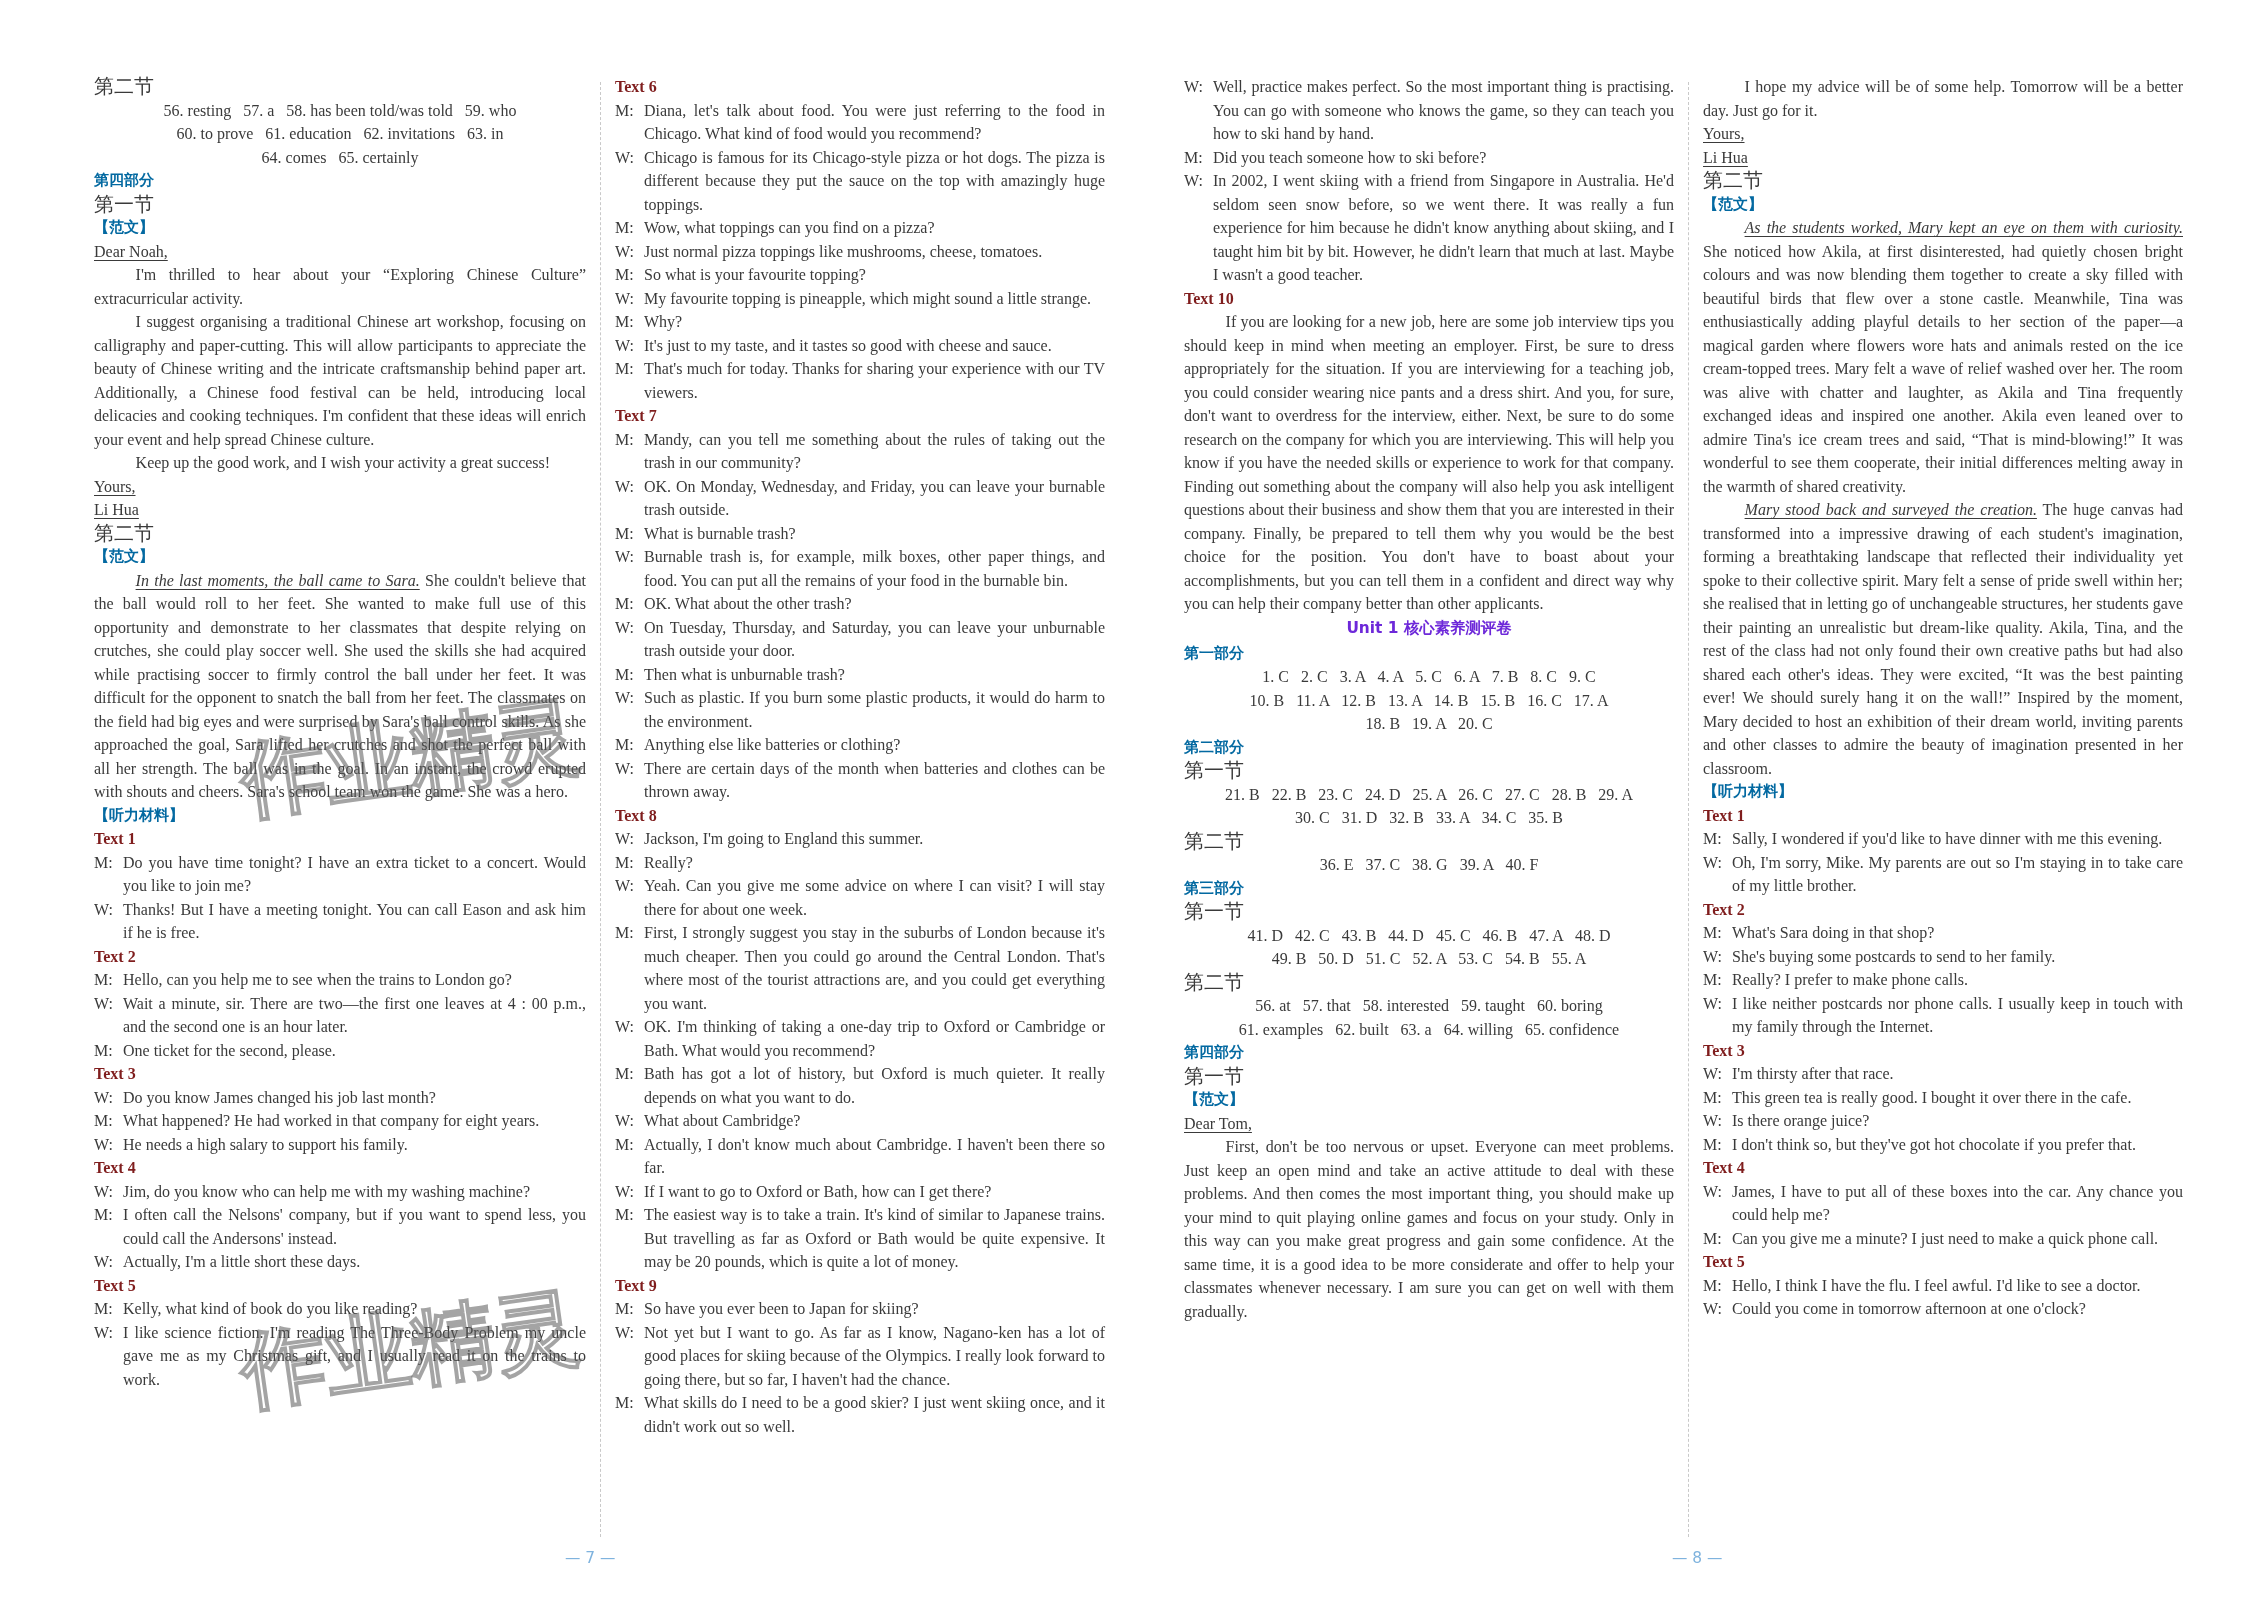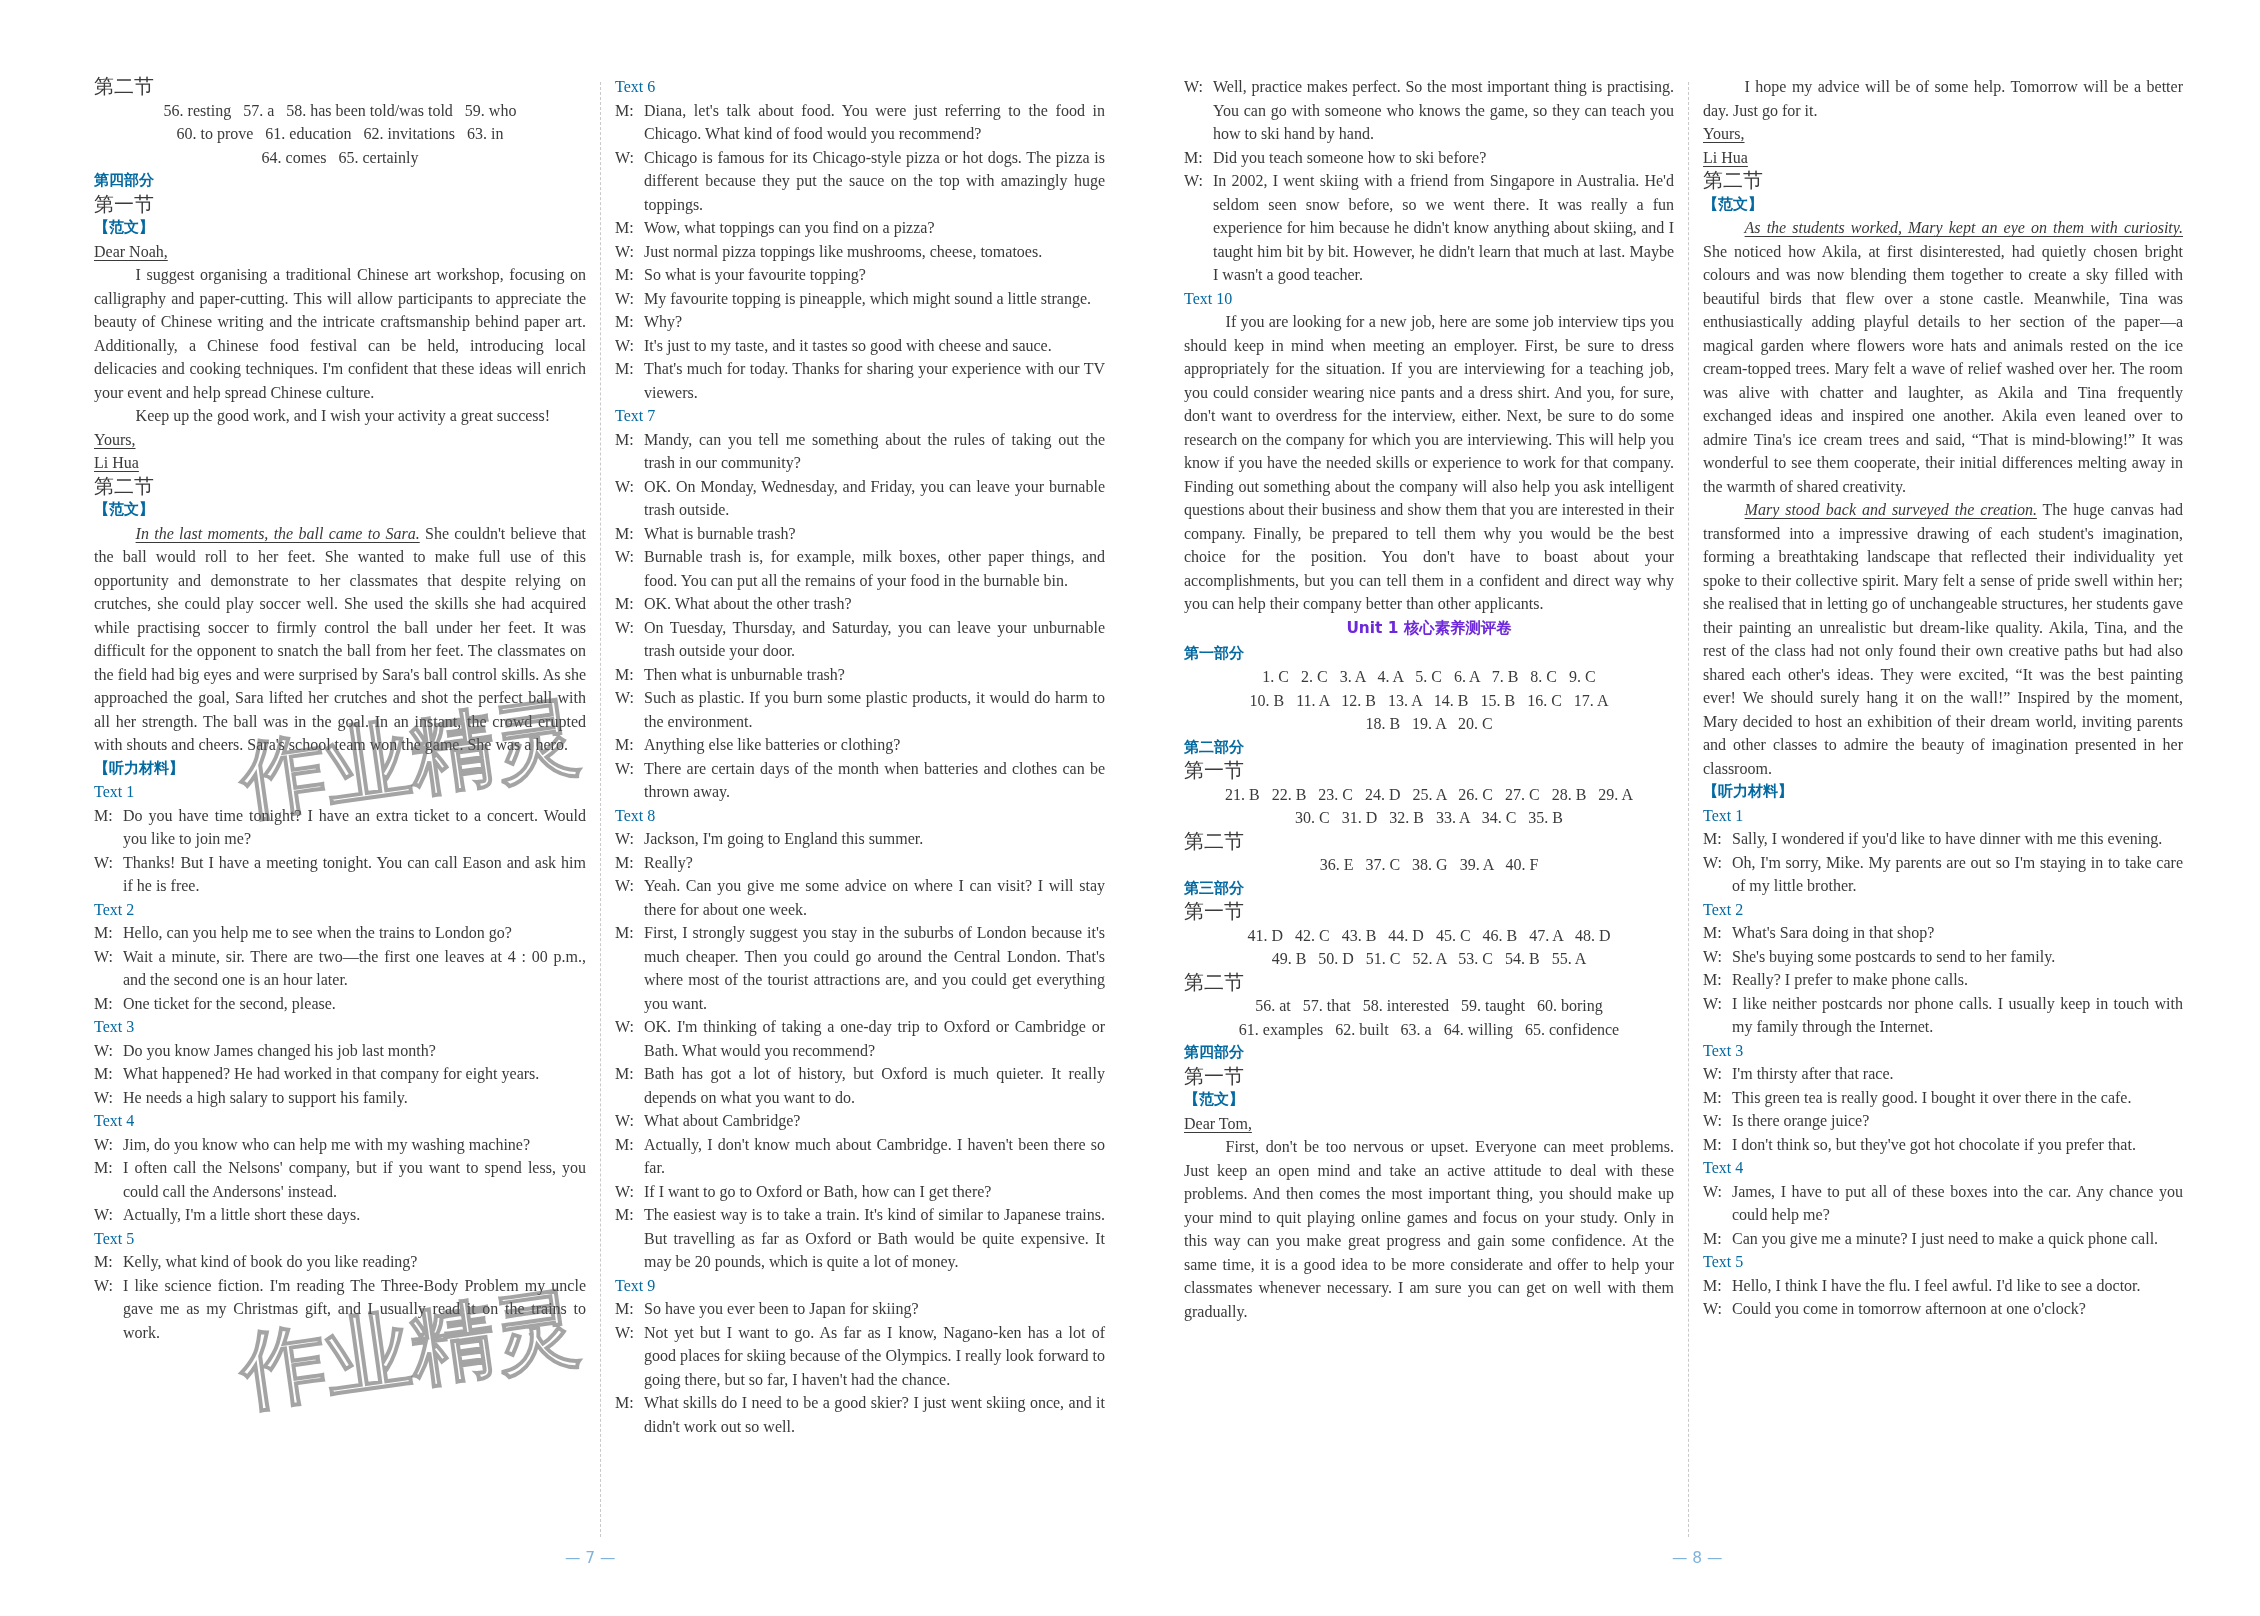--- a/index.html
+++ b/index.html
@@ -18,21 +18,21 @@
   #col3 { left: 1184px; width: 490px; }
   #col4 { left: 1703px; width: 480px; }
 
   .dash-sep {
     position: absolute; top: 82px; height: 1455px; width: 0;
     border-left: 1px dashed #c9c9c9;
   }
   .line { display: block; min-height: 23.5px; }
   .cn { font-family: "DejaVu Sans", sans-serif; font-size: 20px; }
   .cn-bold { font-family: "DejaVu Sans", sans-serif; font-size: 15px; font-weight: bold; color: #0369a1; }
-  .text-title { font-weight: normal; color: #0369a1; }
+  .text-title { font-weight: bold; color: #7f1d1d; }
   .answers { white-space: pre; text-align: center; }
   .underline { text-decoration: underline; text-underline-offset: 2.9px; }
   .para { text-indent: 2.6em; display: block; }
   .ital { font-style: italic; text-decoration: underline; text-underline-offset: 2.9px; }
   .dlg { display: flex; }
   .dlg .spk { flex: 0 0 auto; width: 29px; }
   .dlg .utt { flex: 1 1 auto; text-align: justify; }
   .unit-title {
     display: block; text-align: center; color: #6d28d9;
     font-family: "DejaVu Sans", sans-serif; font-weight: bold; font-size: 15.4px;
@@ -54,20 +54,21 @@
 
 <div id="col1" class="col">
   <span class="line cn">第二节</span>
   <span class="line answers">56. resting   57. a   58. has been told/was told   59. who</span>
   <span class="line answers">60. to prove   61. education   62. invitations   63. in</span>
   <span class="line answers">64. comes   65. certainly</span>
   <span class="line cn-bold">第四部分</span>
   <span class="line cn">第一节</span>
   <span class="line cn-bold">【范文】</span>
   <span class="line"><span class="underline">Dear Noah,</span></span>
+  <span class="para">I'm thrilled to hear about your “Exploring Chinese Culture” extracurricular activity.</span>
   <span class="para">I suggest organising a traditional Chinese art workshop, focusing on calligraphy and paper-cutting. This will allow participants to appreciate the beauty of Chinese writing and the intricate craftsmanship behind paper art. Additionally, a Chinese food festival can be held, introducing local delicacies and cooking techniques. I'm confident that these ideas will enrich your event and help spread Chinese culture.</span>
   <span class="para">Keep up the good work, and I wish your activity a great success!</span>
   <span class="line"><span class="underline">Yours,</span></span>
   <span class="line"><span class="underline">Li Hua</span></span>
   <span class="line cn">第二节</span>
   <span class="line cn-bold">【范文】</span>
   <span class="para"><span class="ital">In the last moments, the ball came to Sara.</span><span> She couldn't believe that the ball would roll to her feet. She wanted to make full use of this opportunity and demonstrate to her classmates that despite relying on crutches, she could play soccer well. She used the skills she had acquired while practising soccer to firmly control the ball under her feet. It was difficult for the opponent to snatch the ball from her feet. The classmates on the field had big eyes and were surprised by Sara's ball control skills. As she approached the goal, Sara lifted her crutches and shot the perfect ball with all her strength. The ball was in the goal. In an instant, the crowd erupted with shouts and cheers. Sara's school team won the game. She was a hero.</span></span>
   <span class="line cn-bold">【听力材料】</span>
   <div>
       <span class="line text-title">Text 1</span>

